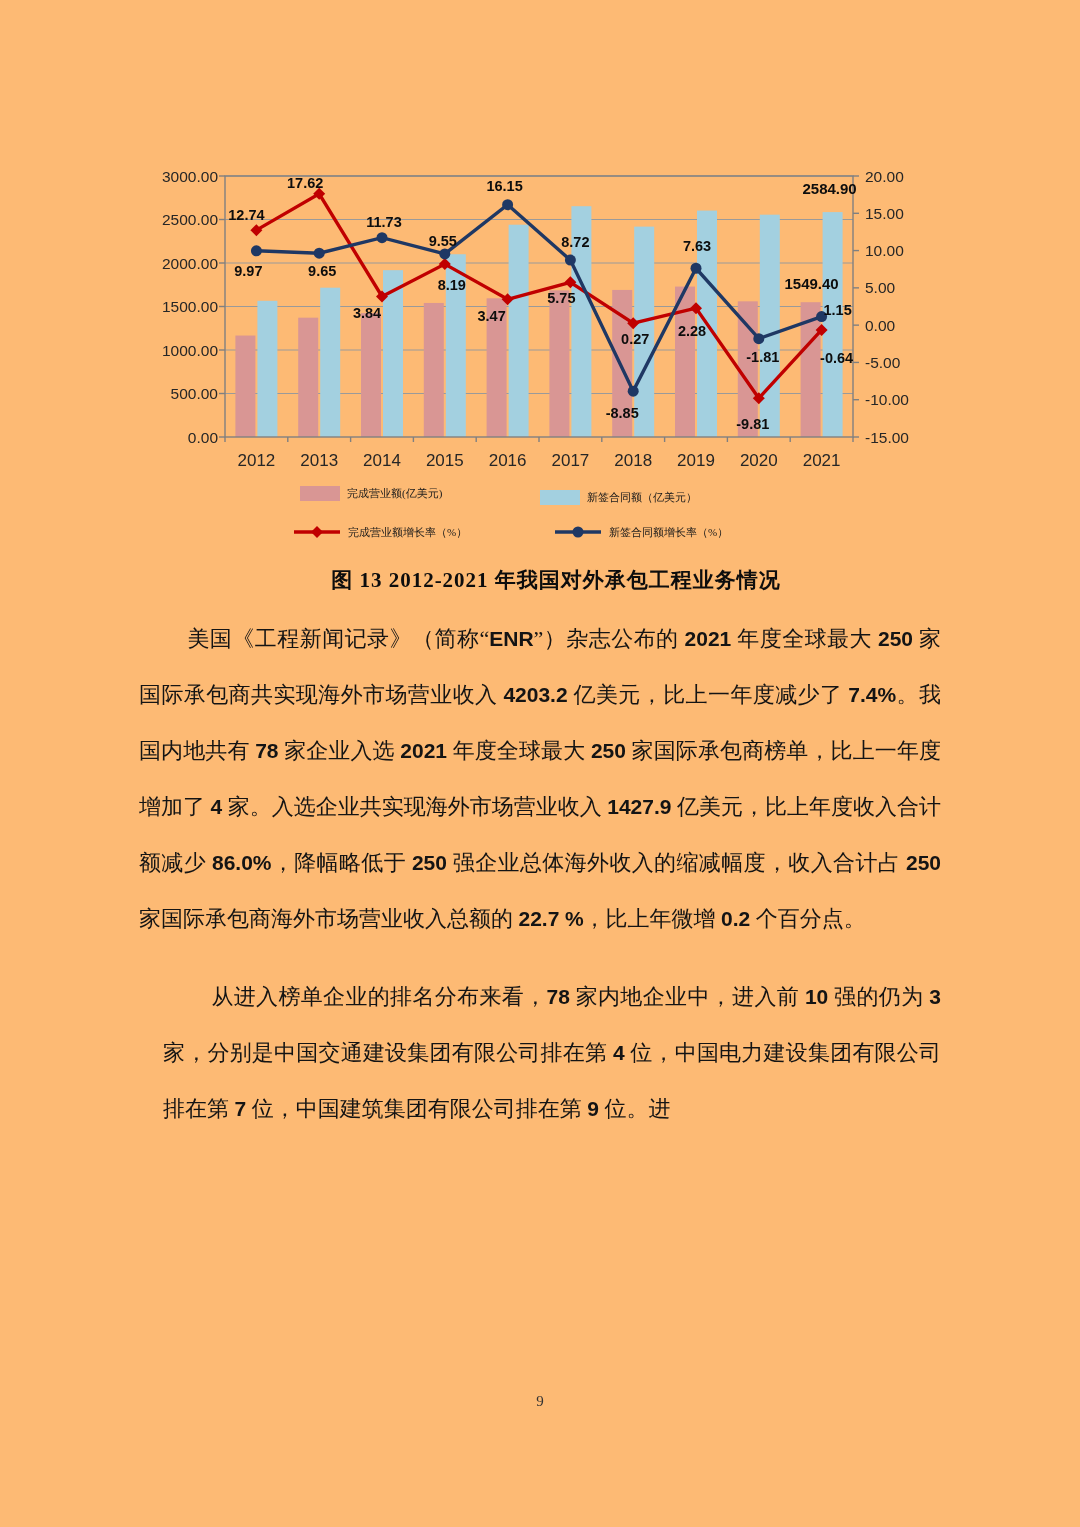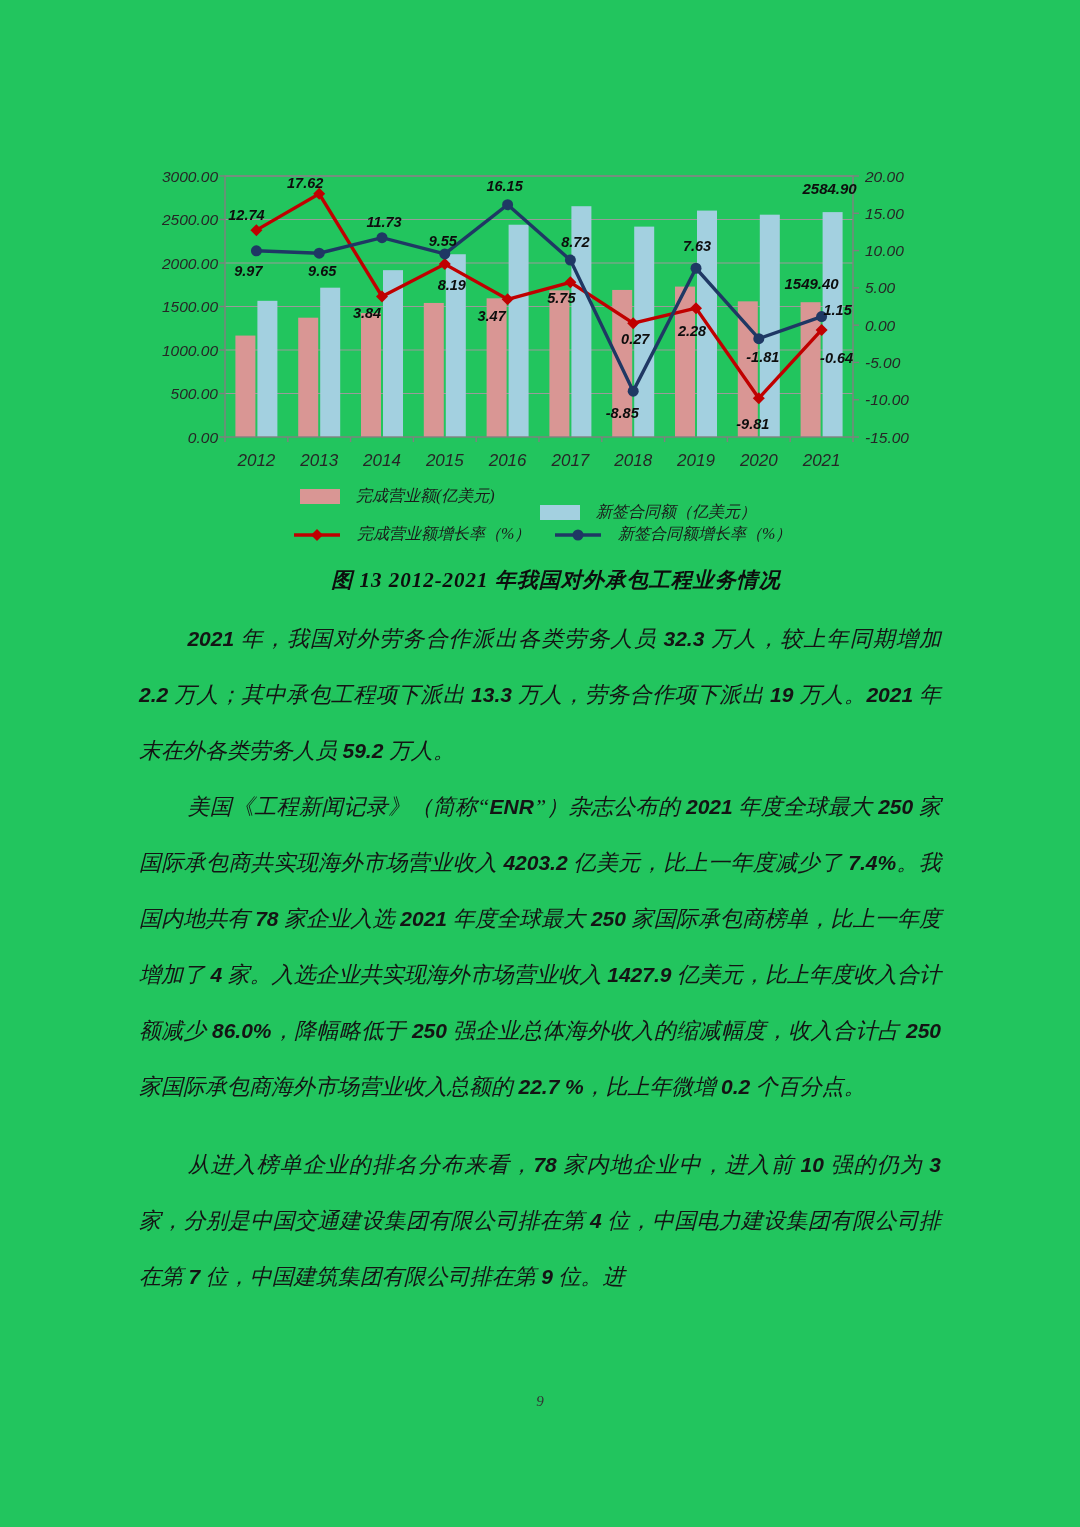--- a/index.html
+++ b/index.html
@@ -1,48 +1,47 @@
 <!DOCTYPE html>
 <html><head>
 <meta charset="utf-8">
 <style>
   html,body{margin:0;padding:0;background:#ffffff;}
   .page{
     position:relative;
     width:1080px;height:1527px;
-    background:#22c55e;
+    background:#fdba74;
     overflow:hidden;
     font-family:"Liberation Serif","DejaVu Serif",serif;
     color:#111;
-    font-style:italic;
   }
   
   #chart-svg{position:absolute;left:128px;top:148px;}
   .legend{
     position:absolute;left:130px;top:482px;width:820px;height:76px;
   }
   .legend-item{
-    position:absolute;display:flex;align-items:center;gap:16px;
-    font-size:16px;color:#1a1a1a;white-space:nowrap;
+    position:absolute;display:flex;align-items:center;gap:7px;
+    font-size:11px;color:#1a1a1a;white-space:nowrap;
   }
   .legend-swatch-bar{width:40px;height:15px;display:inline-block;}
   
   .caption{
     position:absolute;left:16px;top:566px;width:1080px;
     text-align:center;font-size:21px;font-weight:bold;color:#0d0d0d;
     letter-spacing:1px;
   }
   
   .body-text{
     position:absolute;left:139px;top:611px;width:802px;
     font-size:22px;line-height:56px;text-align:justify;color:#141414;
   }
   .body-text p{margin:0;text-indent:2.2em;}
   .body-text p + p{margin-top:0;}
-  .body-text p.spaced{margin-top:22px;}
+  .body-text p.spaced{margin-top:22px;margin-left:24px;}
   .body-text b{font-family:"Liberation Sans","DejaVu Sans",sans-serif;font-size:21px;}
   
   .page-number{
     position:absolute;left:0;top:1393px;width:1080px;
     text-align:center;font-size:15px;color:#333;
   }
 </style>
 </head>
 <body>
 
@@ -195,21 +194,21 @@
         <text x="683.5999999999999" y="141.20219999999998" text-anchor="middle" font-family="&quot;Liberation Sans&quot;,&quot;DejaVu Sans&quot;,sans-serif" font-size="15" font-weight="bold" fill="#0d0d0d">1549.40</text>
         <text x="701.5999999999999" y="46.113699999999994" text-anchor="middle" font-family="&quot;Liberation Sans&quot;,&quot;DejaVu Sans&quot;,sans-serif" font-size="15" font-weight="bold" fill="#0d0d0d">2584.90</text>
       </g>
     </svg>
 
   <div class="legend" id="legend">
       <div class="legend-item" style="left: 170px; top: 4px;">
         <span class="legend-swatch-bar" style="background: rgb(217, 150, 148);"></span>
         <span>完成营业额(亿美元)</span>
       </div>
-      <div class="legend-item" style="left: 410px; top: 20px;">
+      <div class="legend-item" style="left: 410px; top: 8px;">
         <span class="legend-swatch-bar" style="background: rgb(163, 208, 224);"></span>
         <span>新签合同额（亿美元）</span>
       </div>
       <div class="legend-item" style="left: 163px; top: 42px;">
         <svg width="48" height="16">
           <line x1="1" x2="47" y1="8" y2="8" stroke="#C00000" stroke-width="3.4"></line>
           <path d="M 18 8 L 24 2 L 30 8 L 24 14 Z" fill="#C00000"></path>
         </svg>
         <span>完成营业额增长率（%）</span>
       </div>
@@ -218,20 +217,19 @@
           <line x1="1" x2="47" y1="8" y2="8" stroke="#1F3864" stroke-width="3.4"></line>
           <circle cx="24" cy="8" r="5.5" fill="#1F3864"></circle>
         </svg>
         <span>新签合同额增长率（%）</span>
       </div>
     </div>
 
   <div class="caption">图 13  2012-2021 年我国对外承包工程业务情况</div>
 
   <div class="body-text">
-    <p class="autonum"><b>2021</b> 年，我国对外劳务合作派出各类劳务人员 <b>32.3</b> 万人，较上年同期增加 <b>2.2</b> 万人；其中承包工程项下派出 <b>13.3</b> 万人，劳务合作项下派出 <b>19</b> 万人。<b>2021</b> 年末在外各类劳务人员 <b>59.2</b> 万人。</p>
     <p class="autonum">美国《工程新闻记录》（简称“<b>ENR</b>”）杂志公布的 <b>2021</b> 年度全球最大 <b>250</b> 家国际承包商共实现海外市场营业收入 <b>4203.2</b> 亿美元，比上一年度减少了 <b>7.4%</b>。我国内地共有 <b>78</b> 家企业入选 <b>2021</b> 年度全球最大 <b>250</b> 家国际承包商榜单，比上一年度增加了 <b>4</b> 家。入选企业共实现海外市场营业收入 <b>1427.9</b> 亿美元，比上年度收入合计额减少 <b>86.0%</b>，降幅略低于 <b>250</b> 强企业总体海外收入的缩减幅度，收入合计占 <b>250</b> 家国际承包商海外市场营业收入总额的 <b>22.7</b> <b>%</b>，比上年微增 <b>0.2</b> 个百分点。</p>
     <p class="autonum spaced">从进入榜单企业的排名分布来看，<b>78</b> 家内地企业中，进入前 <b>10</b> 强的仍为 <b>3</b> 家，分别是中国交通建设集团有限公司排在第 <b>4</b> 位，中国电力建设集团有限公司排在第 <b>7</b> 位，中国建筑集团有限公司排在第 <b>9</b> 位。进</p>
   </div>
 
   <div class="page-number">9</div>
 
 </div>
 
 </body></html>

